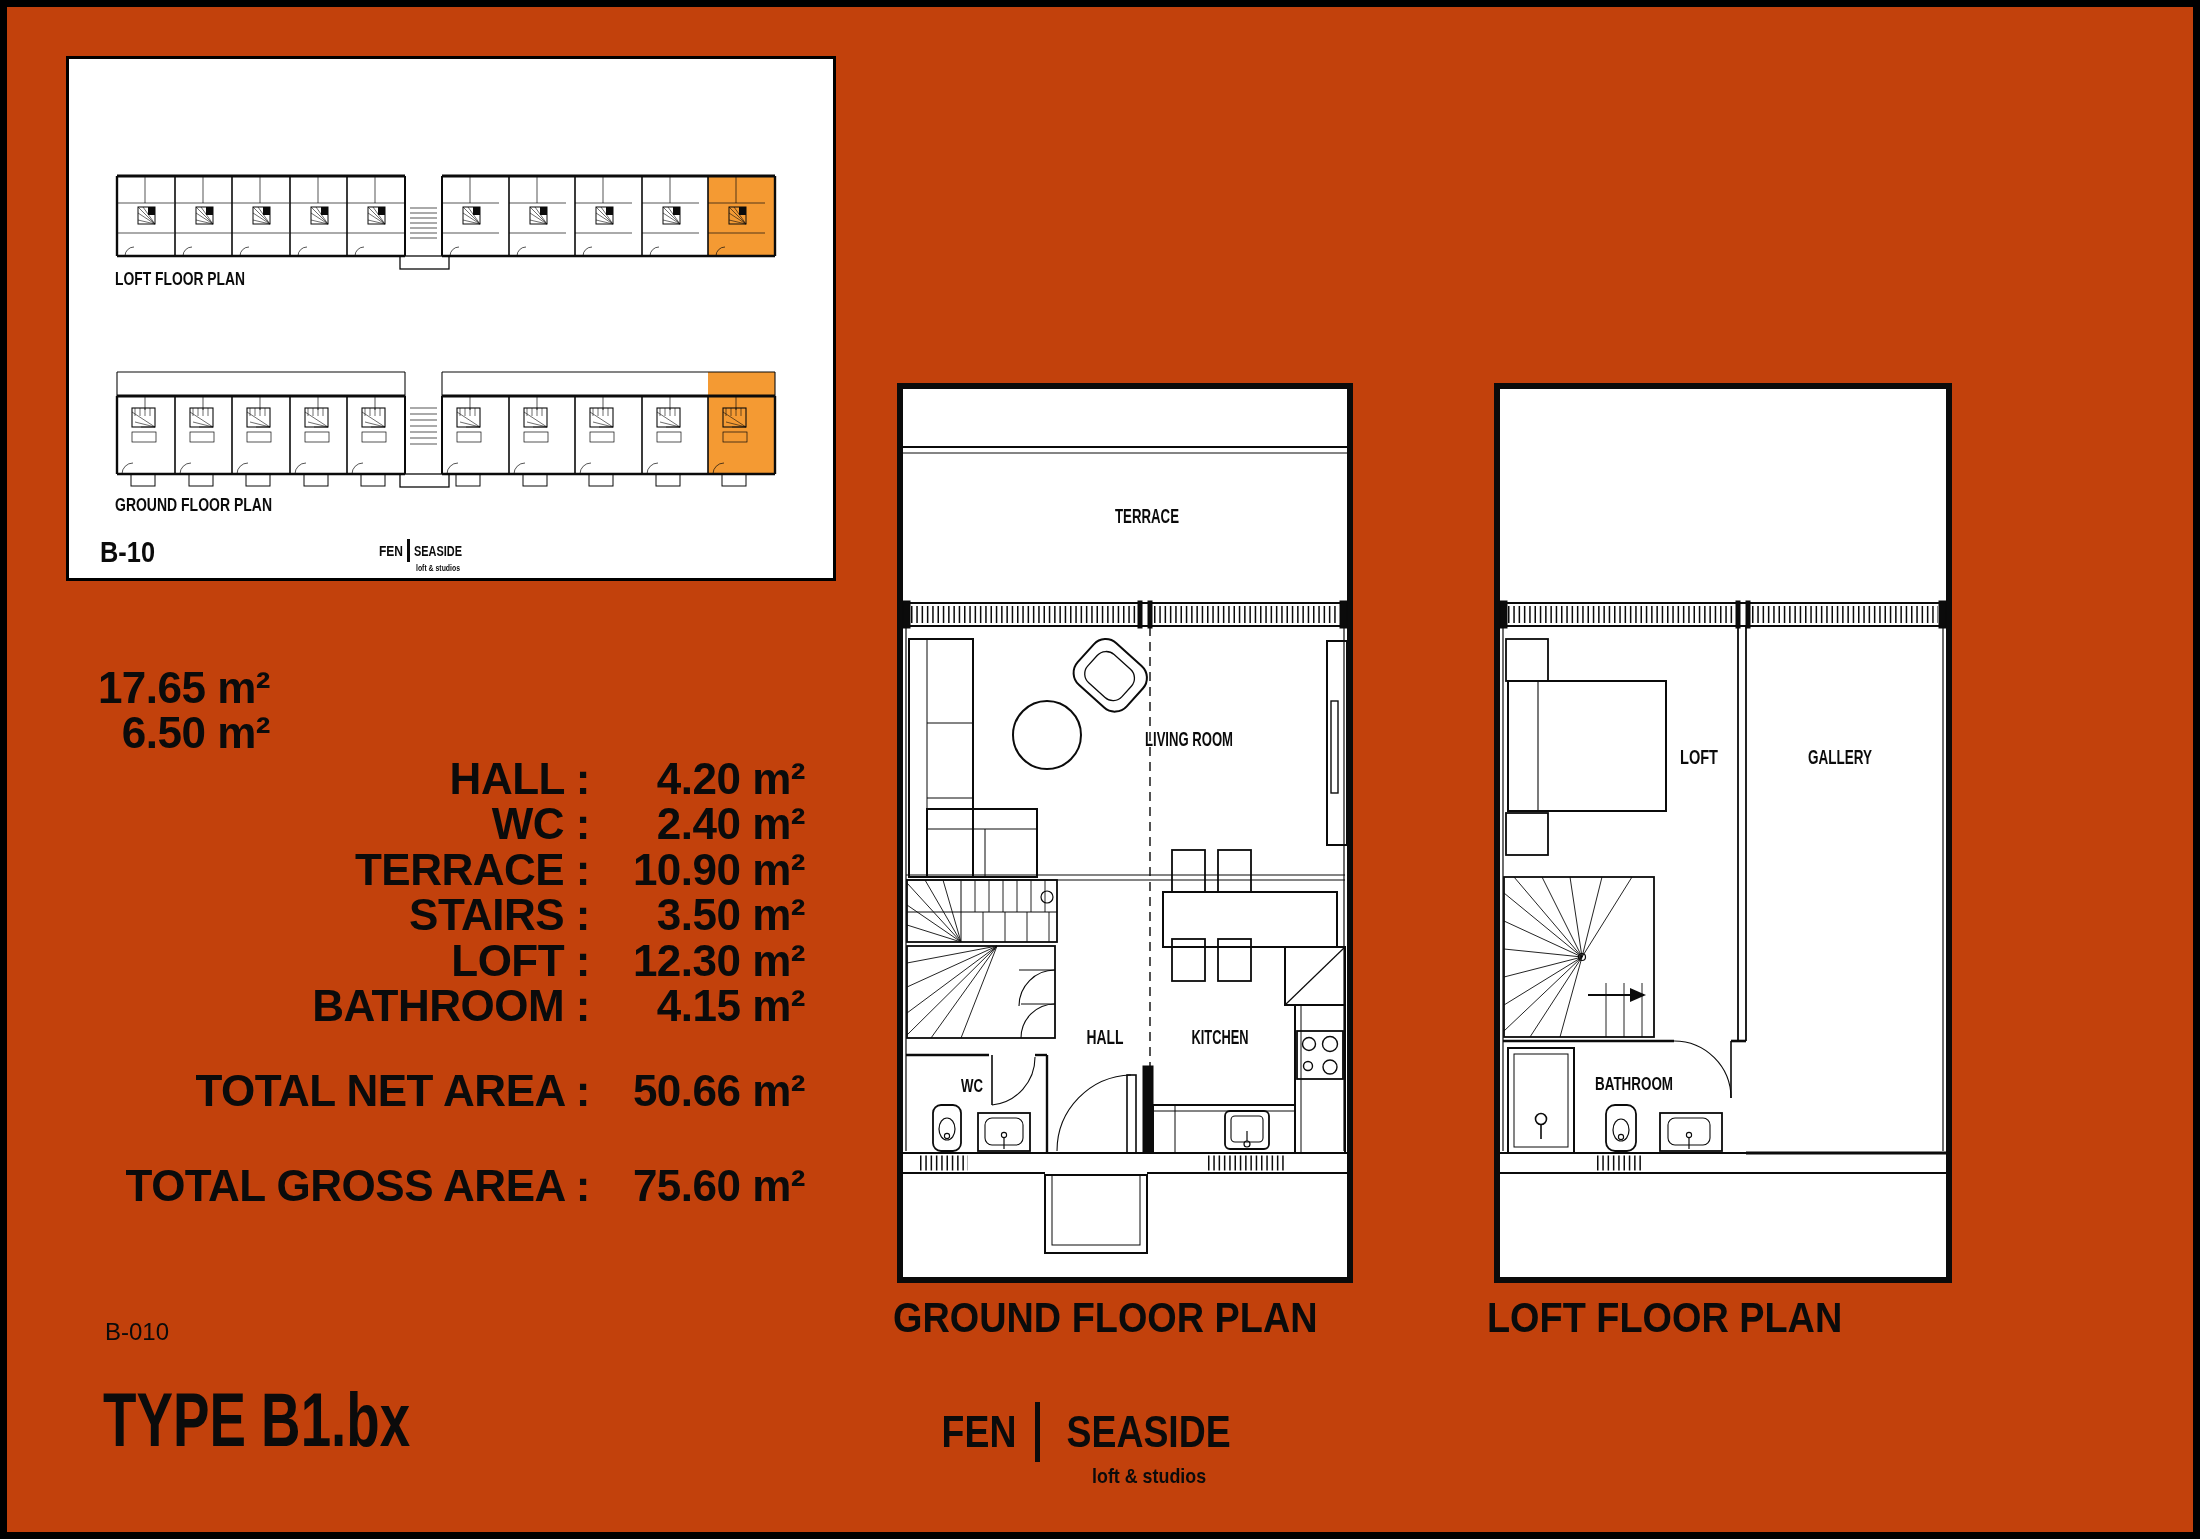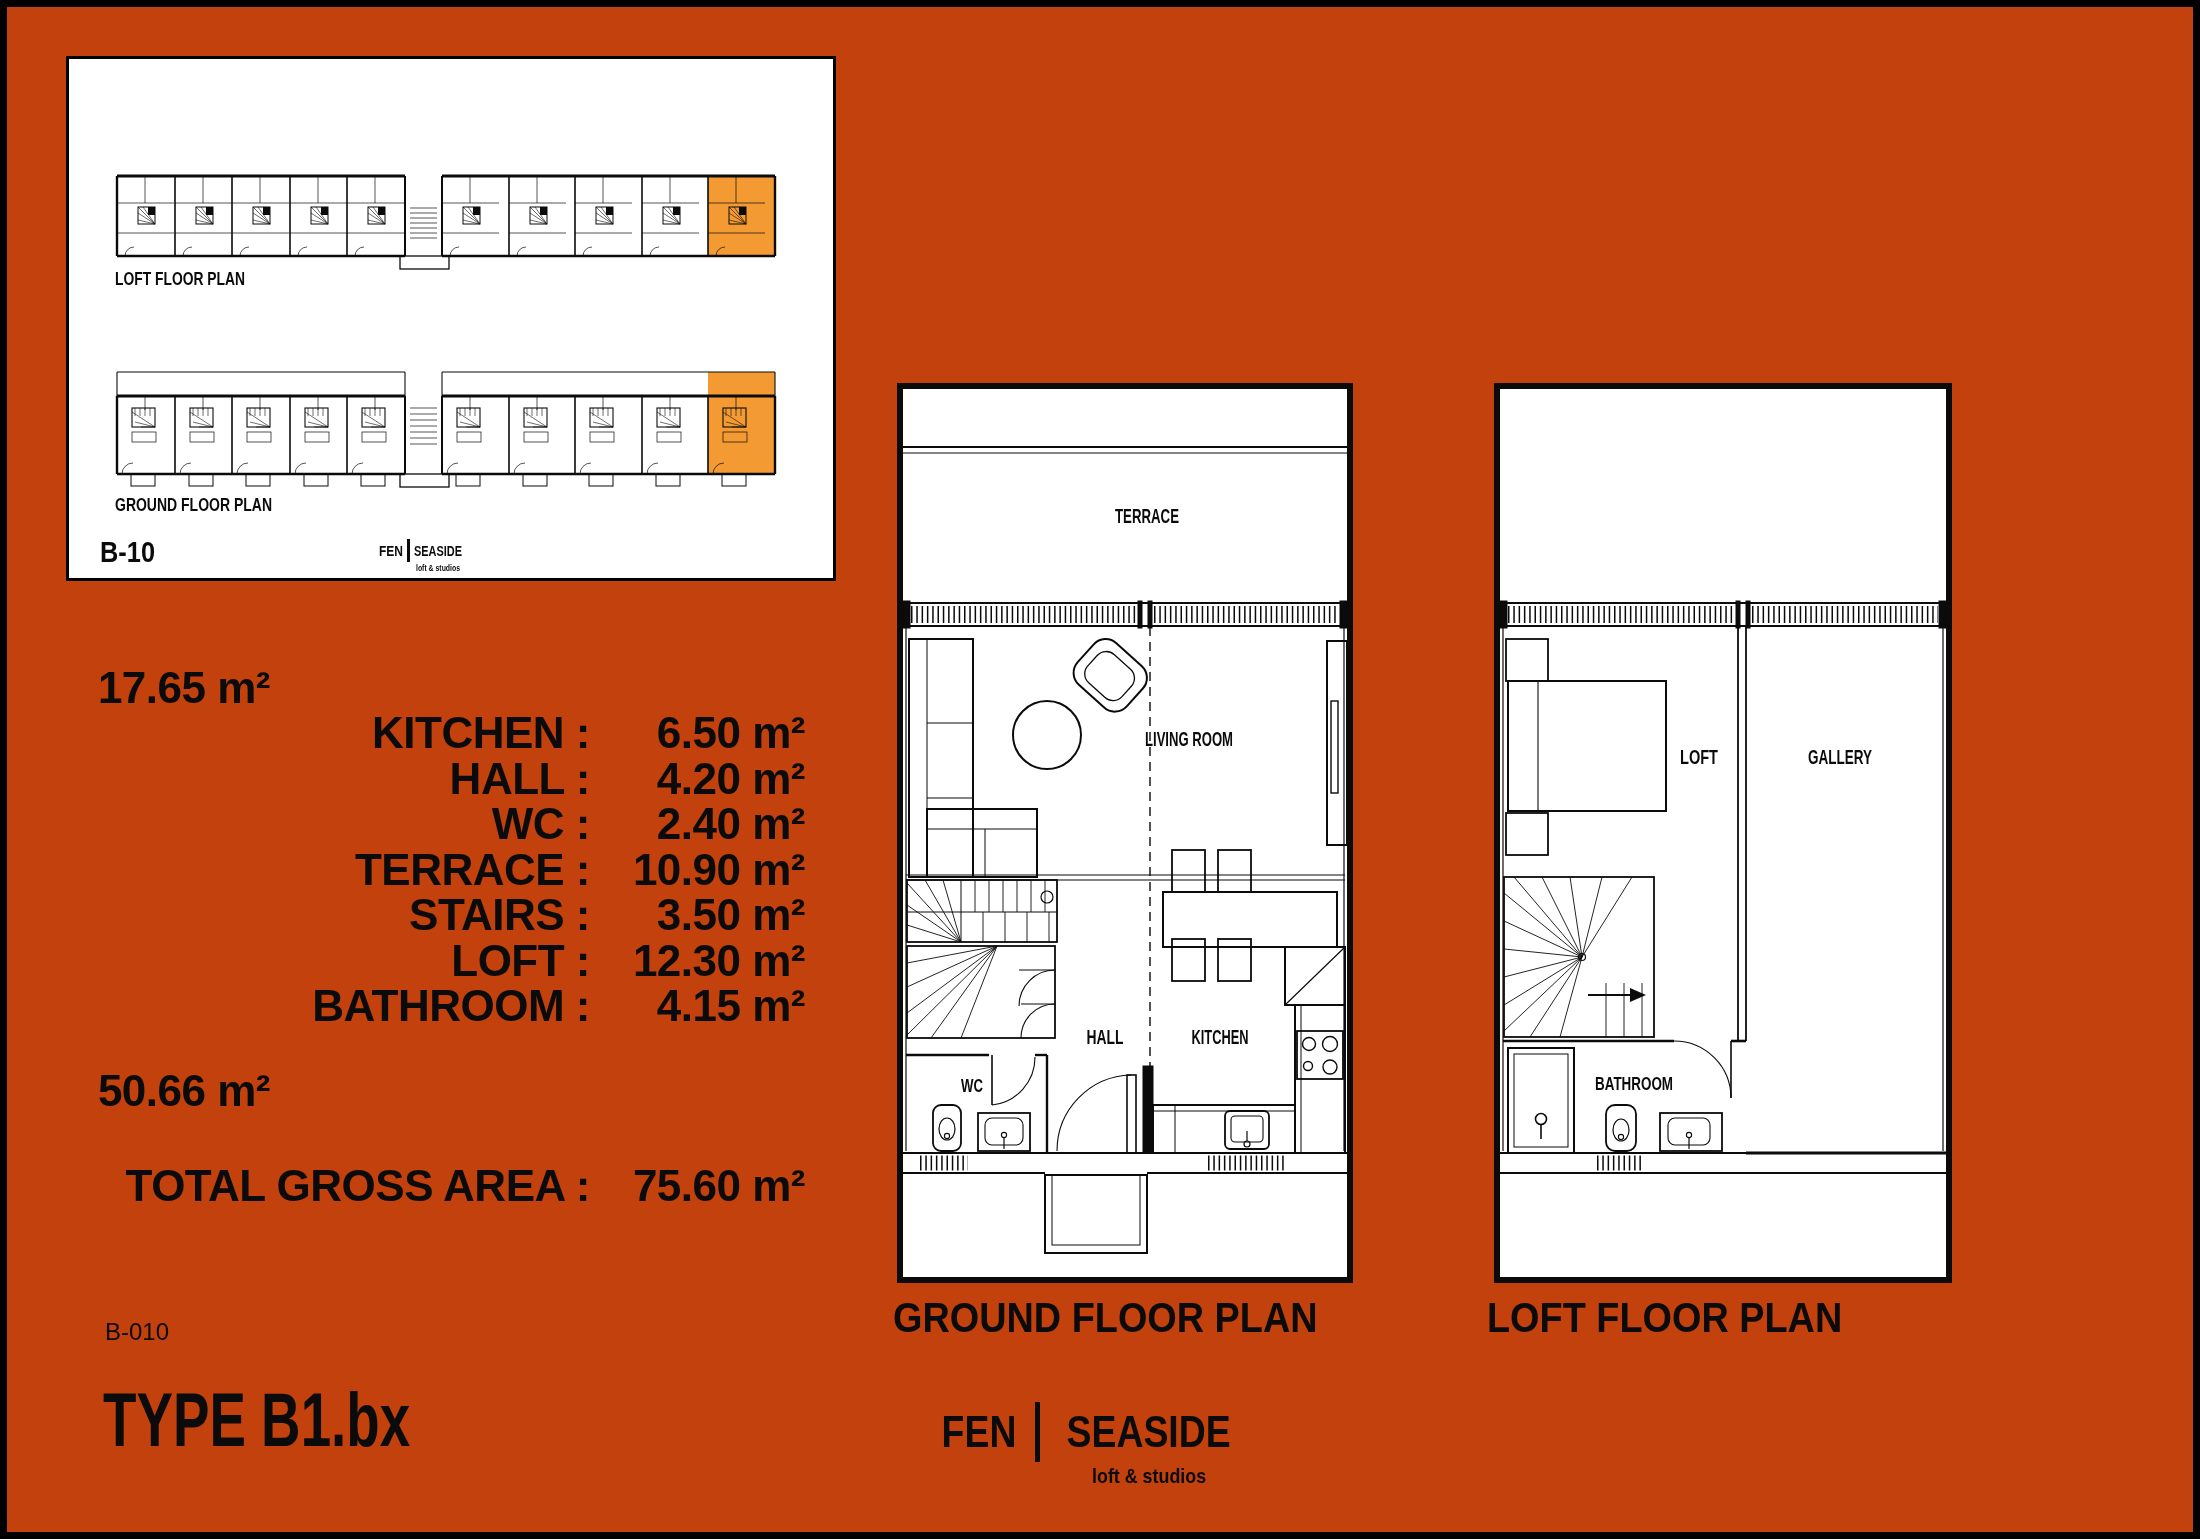--- a/index.html
+++ b/index.html
@@ -154,21 +154,20 @@
       <text x="348" y="500" font-size="14" textLength="48" lengthAdjust="spacingAndGlyphs">SEASIDE</text>
       <text x="350" y="515" font-size="9.5" textLength="44" lengthAdjust="spacingAndGlyphs">loft &amp; studios</text>
     </g>
   </svg>
 
   <div>
     <div class="arow" style="top:665px">
       <span class="val">17.65 m²</span>
       </div>
     <div class="arow" style="top:710px">
-      <span class="lab">KITCHEN :</span>
       <span class="val">6.50 m²</span>
       </div>
     <div class="arow" style="top:756px">
       <span class="lab">HALL :</span>
       <span class="val">4.20 m²</span>
       </div>
     <div class="arow" style="top:801px">
       <span class="lab">WC :</span>
       <span class="val">2.40 m²</span>
       </div>
@@ -182,20 +181,21 @@
       </div>
     <div class="arow" style="top:938px">
       <span class="lab">LOFT :</span>
       <span class="val">12.30 m²</span>
       </div>
     <div class="arow" style="top:983px">
       <span class="lab">BATHROOM :</span>
       <span class="val">4.15 m²</span>
       </div>
     <div class="arow" style="top:1068px">
+      <span class="lab">TOTAL NET AREA :</span>
       <span class="val">50.66 m²</span>
       </div>
     <div class="arow" style="top:1163px">
       <span class="lab">TOTAL GROSS AREA :</span>
       <span class="val">75.60 m²</span>
       </div>
   </div>
 
   <svg class="abs" style="left:897px;top:383px;" width="456" height="900" viewBox="0 0 456 900">
     <rect x="3" y="3" width="450" height="894" fill="#fff" stroke="#0b0b0b" stroke-width="6"></rect>

